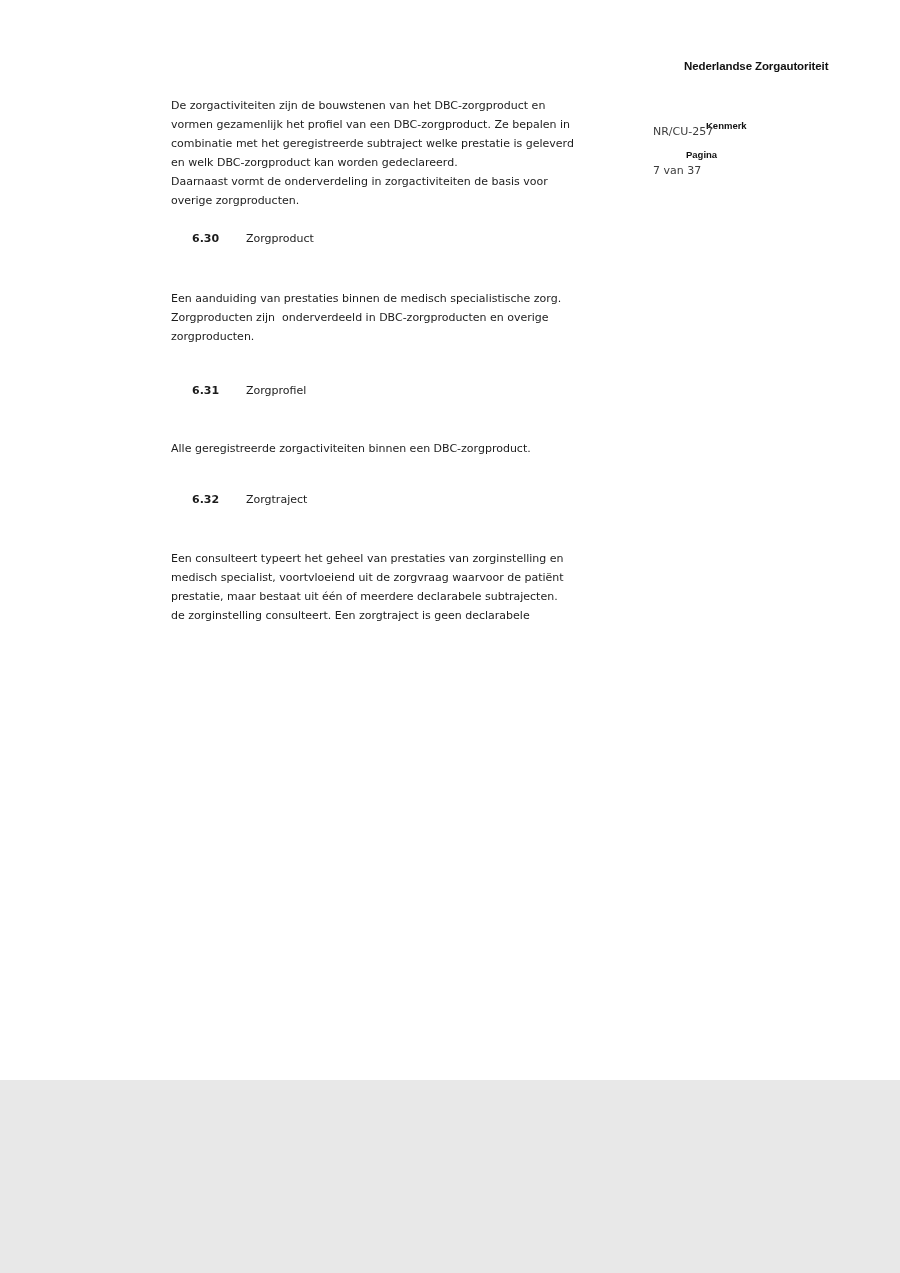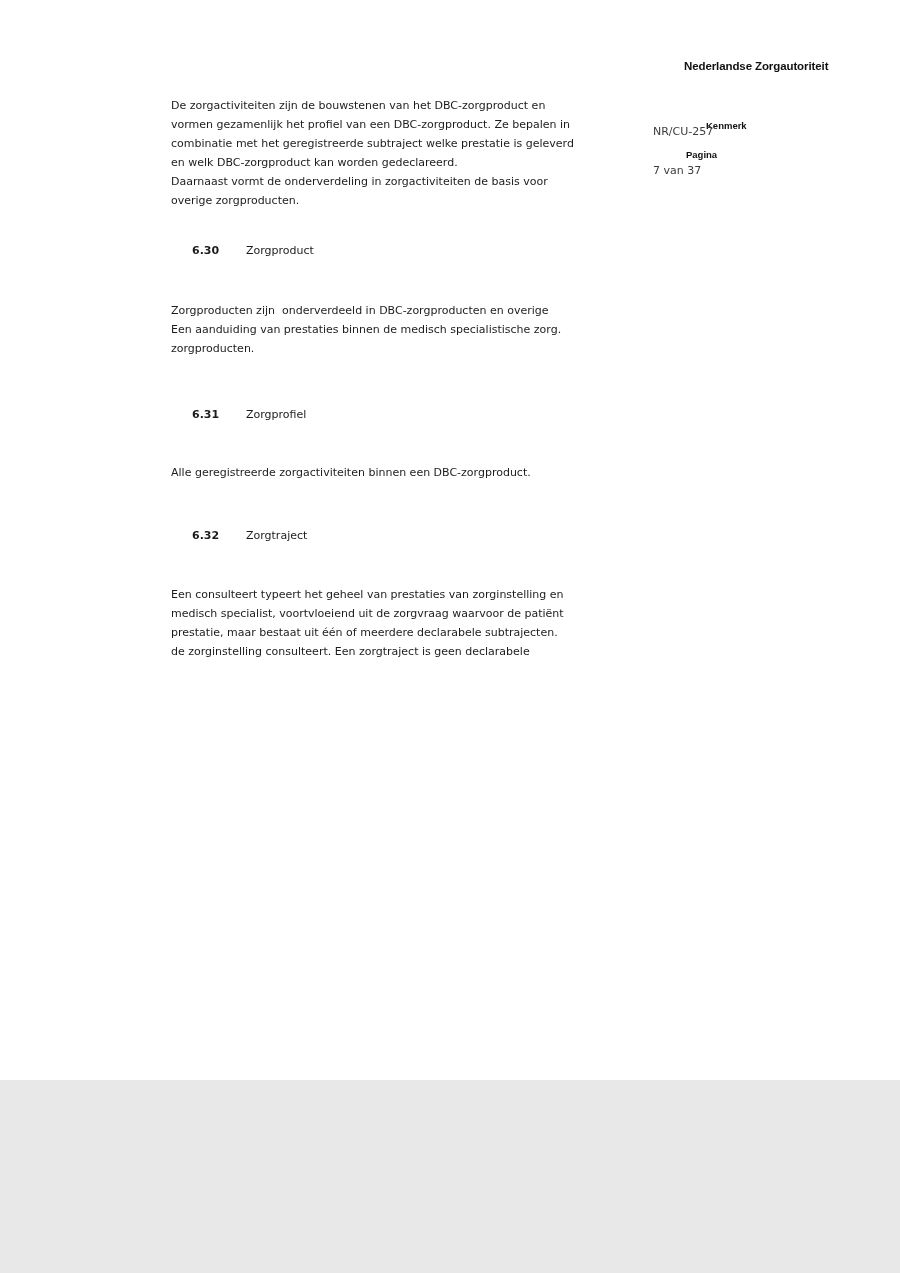--- a/index.html
+++ b/index.html
@@ -64,21 +64,20 @@
   .line {
     white-space: pre; 
   }
   .heading {
     white-space: pre;
   }
   .heading .sec-num {
     display: inline-block;
     width: 54px;
     font-weight: bold;
-    margin-top: 12px;
   }
   .p-630 { margin-top: 22px; }
   .h-631 { margin-top: 16px; }
   .p-631 { margin-top: 20px; }
   .h-632 { margin-top: 13px; }
   .p-632 { margin-top: 21px; }
 </style>
 </head>
 <body>
 
@@ -99,22 +98,22 @@
       <div class="line">combinatie met het geregistreerde subtraject welke prestatie is geleverd</div>
       <div class="line">en welk DBC-zorgproduct kan worden gedeclareerd.</div>
       <div class="line">Daarnaast vormt de onderverdeling in zorgactiviteiten de basis voor</div>
       <div class="line">overige zorgproducten.</div>
     </div>
 
     <div class="heading">
       <span class="sec-num">6.30</span><span>Zorgproduct</span>
     </div>
     <div class="p-630">
+      <div class="line">Een aanduiding van prestaties binnen de medisch specialistische zorg.</div>
       <div class="line">Zorgproducten zijn  onderverdeeld in DBC-zorgproducten en overige</div>
-      <div class="line">Een aanduiding van prestaties binnen de medisch specialistische zorg.</div>
       <div class="line">zorgproducten.</div>
     </div>
 
     <div class="heading h-631">
       <span class="sec-num">6.31</span><span>Zorgprofiel</span>
     </div>
     <div class="p-631">
       <div class="line">Alle geregistreerde zorgactiviteiten binnen een DBC-zorgproduct.</div>
     </div>
 

